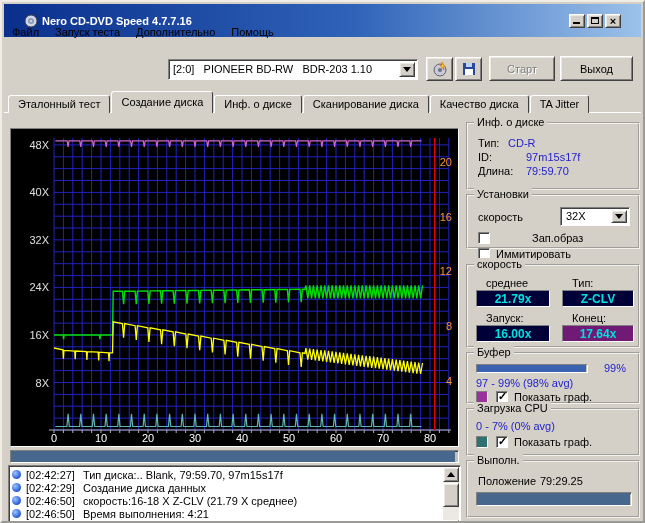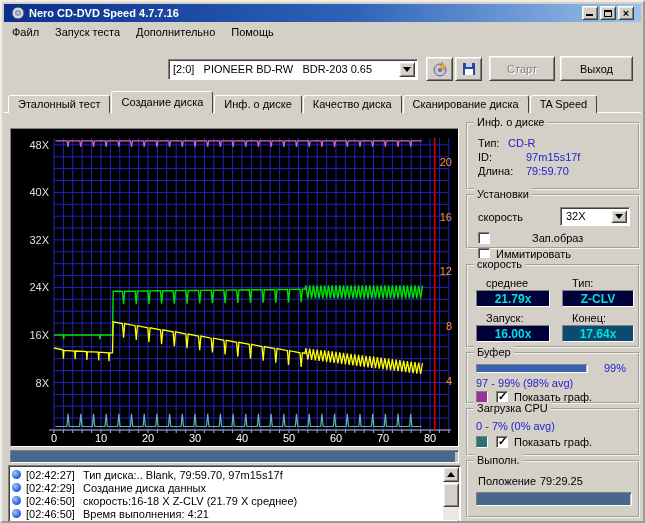--- a/index.html
+++ b/index.html
@@ -8,23 +8,23 @@
     border:2px outset #f0ede6;font-family:"Liberation Sans",sans-serif;
     font-size:11px;color:#000;overflow:hidden;}
   
   .raised{background:#d4d0c8;border:1px solid;border-color:#ffffff #404040 #404040 #ffffff;
     box-shadow:inset 1px 1px 0 #ece9e2, inset -1px -1px 0 #808080;}
   .sunken{border:1px solid;border-color:#808080 #ffffff #ffffff #808080;
     box-shadow:inset 1px 1px 0 #404040;}
   .field{background:#ffffff;border:1px solid;border-color:#808080 #ffffff #ffffff #808080;
     box-shadow:inset 1px 1px 0 #404040;}
   
-  .titlebar{position:absolute;left:2px;top:2px;right:2px;height:18px;
+  .titlebar{position:absolute;left:2px;top:2px;right:2px;height:33px;
     background:linear-gradient(90deg,#0a2f8c 0%,#2f63b8 55%,#9cc2ea 100%);
-    display:flex;align-items:center;padding:0 7px;}
+    display:flex;align-items:center;padding:0 20px;}
   .title-text{color:#fff;font-weight:bold;font-size:11px;margin-left:4px;flex:1;
     white-space:nowrap;overflow:hidden;}
   .win-btn{width:16px;height:14px;margin-left:2px;display:flex;align-items:center;
     justify-content:center;position:relative;}
   .glyph-min{position:absolute;left:3px;bottom:3px;width:7px;height:2px;background:#000;}
   .glyph-max{width:8px;height:7px;border:1px solid #000;border-top:2px solid #000;}
   .glyph-x{font-size:11px;font-weight:bold;line-height:10px;}
   
   .menubar{position:absolute;left:2px;top:21px;right:2px;height:18px;display:flex;align-items:center;}
   .menu-item{padding:2px 8px;cursor:default;}
@@ -113,21 +113,21 @@
 
   <div class="menubar">
     <span class="menu-item">Файл</span>
     <span class="menu-item">Запуск теста</span>
     <span class="menu-item">Дополнительно</span>
     <span class="menu-item">Помощь</span>
   </div>
 
 
   <div class="drive-combo field">
-    <span class="combo-text">[2:0]   PIONEER BD-RW   BDR-203 0.65</span>
+    <span class="combo-text">[2:0]   PIONEER BD-RW   BDR-203 1.10</span>
     <div class="combo-arrow raised">
         <div class="tri-down"></div>
       </div>
   </div>
 
   <div class="tool-btn raised" style="left:424px;top:55px;">
     <svg width="16" height="16">
       <circle cx="8" cy="9" r="6" fill="#c8c8d8" stroke="#606070"></circle>
       <circle cx="8" cy="9" r="2" fill="#707080"></circle>
       <path d="M10,1 L13,6 L11,6 L12,9 L8,4 L10,4 Z" fill="#ffcc22" stroke="#cc6600" stroke-width="0.6"></path>
@@ -146,23 +146,23 @@
   </div>
   <div class="btn raised" style="left:558px;top:54px;width:73px;">
     <span>Выход</span>
   </div>
 
   <div class="panel-line"></div>
   <div class="tabstrip">
     <div class="tab">Эталонный тест</div>
     <div class="tab active">Создание диска</div>
     <div class="tab">Инф. о диске</div>
+    <div class="tab">Сканирование диска</div>
     <div class="tab">Качество диска</div>
-    <div class="tab">Сканирование диска</div>
-    <div class="tab">TA Speed</div>
+    <div class="tab">TA Jitter</div>
   </div>
 
   <div class="chart-frame">
     <svg id="chart-svg" width="447" height="317" style="font-family:'Liberation Sans',sans-serif;">
         <line x1="43.0" y1="9" x2="43.0" y2="301" stroke="#2222c2" stroke-width="1"></line>
         <line x1="52.4" y1="9" x2="52.4" y2="301" stroke="#2222c2" stroke-width="1"></line>
         <line x1="61.8" y1="9" x2="61.8" y2="301" stroke="#2222c2" stroke-width="1"></line>
         <line x1="71.2" y1="9" x2="71.2" y2="301" stroke="#2222c2" stroke-width="1"></line>
         <line x1="80.6" y1="9" x2="80.6" y2="301" stroke="#2222c2" stroke-width="1"></line>
         <line x1="90.0" y1="9" x2="90.0" y2="301" stroke="#2222c2" stroke-width="1"></line>
@@ -365,21 +365,21 @@
 
   <div class="groupbox" style="left:464px;top:262px;width:174px;height:84px;">
     <span class="group-title">скорость</span>
     <span class="lbl" style="left:18px;top:11px;">среднее</span>
     <span class="lbl" style="left:104px;top:11px;">Тип:</span>
     <div class="dval" style="left: 8px; top: 24px; width: 74px; background: rgb(0, 0, 56); color: rgb(0, 224, 224);">21.79x</div>
     <div class="dval" style="left: 94px; top: 24px; width: 72px; background: rgb(0, 0, 56); color: rgb(0, 224, 224);">Z-CLV</div>
     <span class="lbl" style="left:18px;top:46px;">Запуск:</span>
     <span class="lbl" style="left:104px;top:46px;">Конец:</span>
     <div class="dval" style="left: 8px; top: 59px; width: 74px; background: rgb(0, 0, 56); color: rgb(0, 224, 224);">16.00x</div>
-    <div class="dval" style="left: 94px; top: 59px; width: 72px; background: #0c4a6e; color: rgb(0, 224, 224);">17.64x</div>
+    <div class="dval" style="left: 94px; top: 59px; width: 72px; background: #701a75; color: rgb(0, 224, 224);">17.64x</div>
   </div>
 
   <div class="groupbox" style="left:464px;top:350px;width:174px;height:52px;">
     <span class="group-title">Буфер</span>
     <div class="mini-bar" style="left:8px;top:10px;width:112px;">
       <div class="bar-fill" style="width: 99%; background: rgb(58, 98, 176);"></div>
     </div>
     <span class="lbl val-blue" style="right:12px;top:8px;">99%</span>
     <span class="lbl val-blue" style="left:8px;top:23px;">97 - 99% (98% avg)</span>
     <div class="swatch" style="left: 8px; top: 37px; background: rgb(153, 51, 153);"></div>

